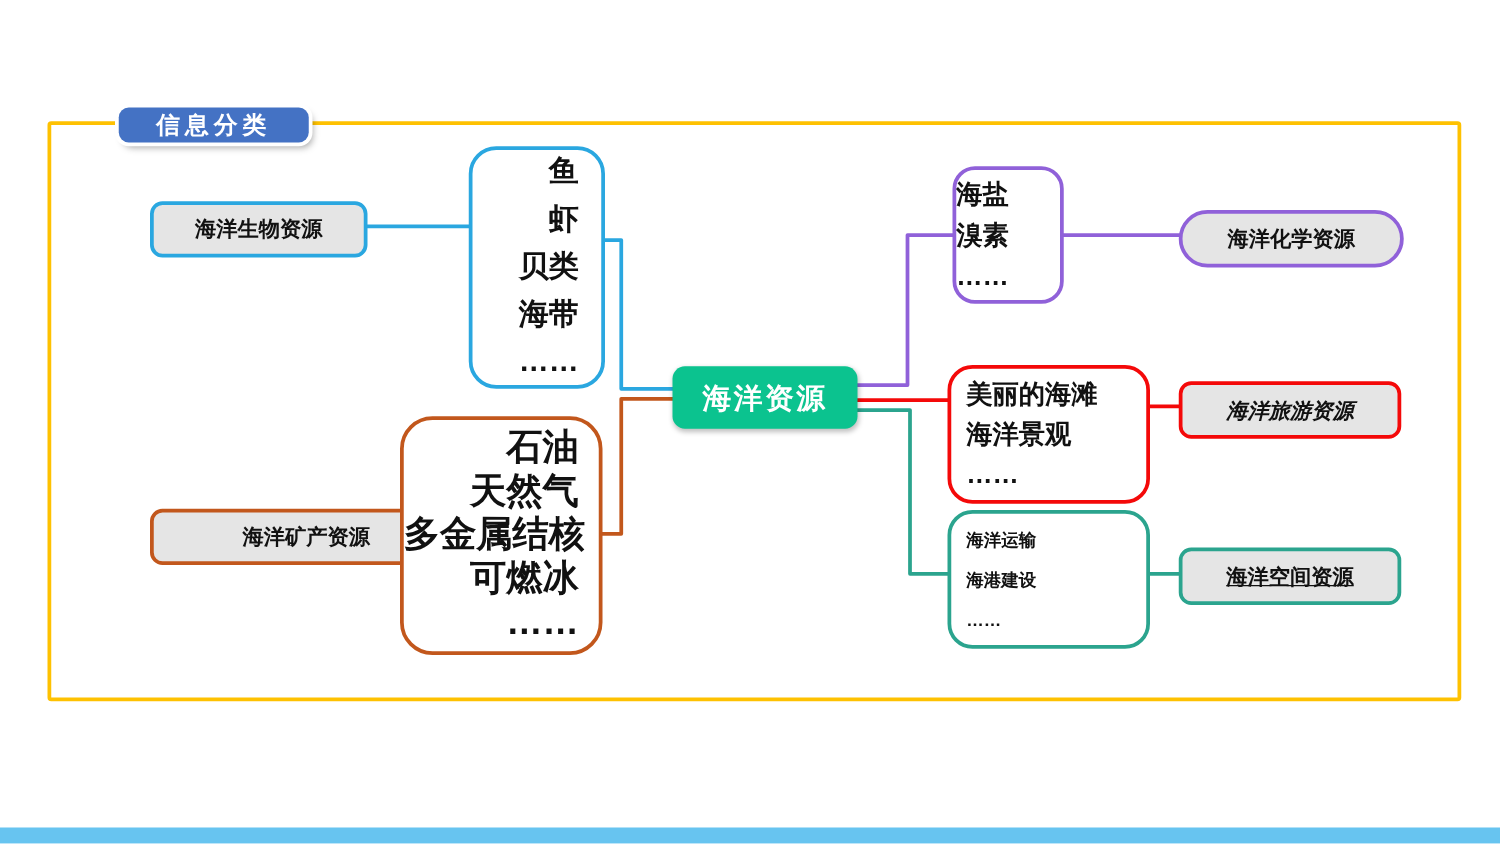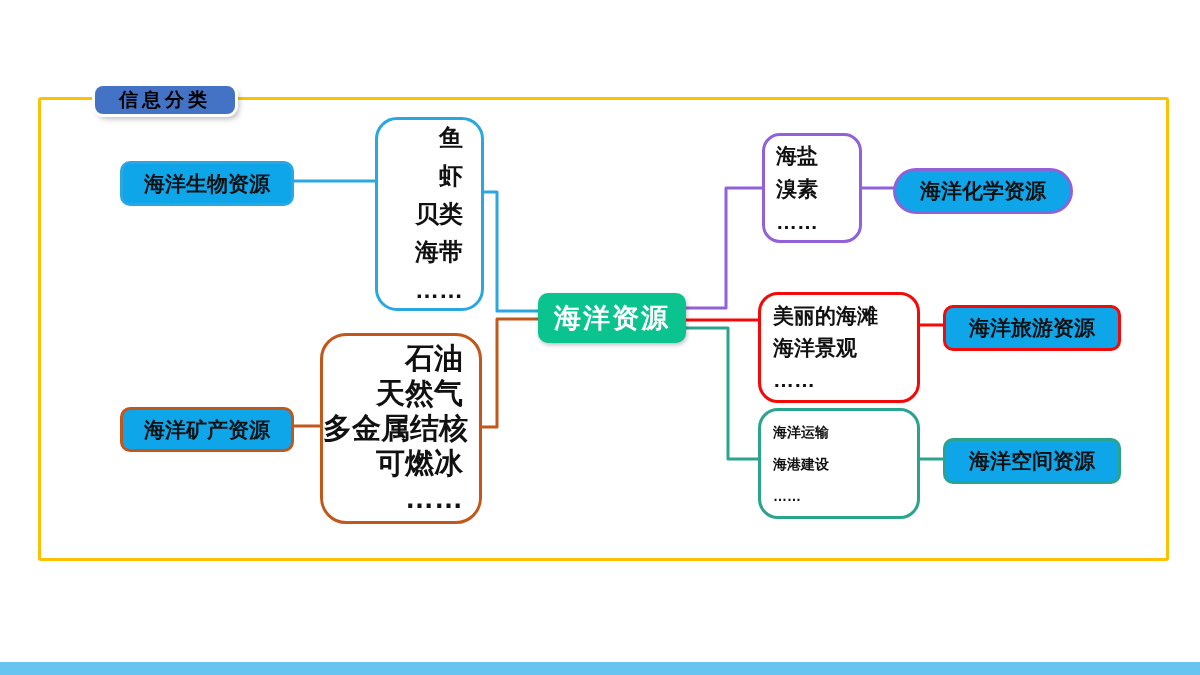--- a/index.html
+++ b/index.html
@@ -5,58 +5,58 @@
   html,body { margin:0; padding:0; background:#ffffff; }
   .stage {
     position:relative; width:1200px; height:675px; background:#ffffff;
     font-family:"Liberation Sans", sans-serif; overflow:hidden;
   }
   .frame {
     position:absolute; left:38px; top:97px; width:1125px; height:458px;
     border:3px solid; border-radius:3px; background:transparent;
   }
   .badge {
-    position:absolute; left:95px; top:86px; width:140px; height:28px;
+    position:absolute; left:95px; top:86px; width:152px; height:28px;
     display:flex; align-items:center; justify-content:center;
-    color:#000000; font-size:19px; font-weight:bold; letter-spacing:4px;
+    color:#ffffff; font-size:19px; font-weight:bold; letter-spacing:4px;
     border-radius:8px;
     box-shadow:0 0 0 3px #ffffff, 3px 4px 6px rgba(0,0,0,0.35);
   }
   svg.wires { position:absolute; left:0; top:0; width:1200px; height:675px; }
   svg.wires polyline { fill:none; stroke-width:3; stroke-linejoin:round; }
   .label-box {
-    position:absolute; background:#0ea5e9; border:3px solid; border-radius:10px;
+    position:absolute; background:#e5e5e5; border:3px solid; border-radius:10px;
     display:flex; align-items:center; justify-content:center;
-    font-size:21px; font-weight:bold; color:#111111; white-space:nowrap;
+    font-size:17px; font-weight:bold; color:#111111; white-space:nowrap;
   }
   .items-box {
     position:absolute; background:#ffffff; border:3px solid;
     display:flex; flex-direction:column; justify-content:center;
     font-weight:bold; color:#111111;
   }
   .items-box .line { white-space:nowrap; }
   .box-bio-items   { left:375px; top:117px; width:85px;  height:188px; border-radius:22px; font-size:24px; text-align:right; padding-right:18px; }
   .box-bio-items .line { line-height:38px; }
   .box-mineral-items { left:320px; top:333px; width:140px; height:185px; border-radius:26px; font-size:29px; text-align:right; padding-right:16px; }
   .box-mineral-items .line { line-height:35px; }
-  .box-chem-items  { left:762px; top:133px; width:83px;  height:104px; border-radius:18px; font-size:21px; text-align:left; padding-left:11px; }
+  .box-chem-items  { left:762px; top:133px; width:83px;  height:104px; border-radius:18px; font-size:21px; text-align:left; }
   .box-chem-items .line { line-height:33px; }
   .box-tour-items  { left:758px; top:268px; width:144px; height:105px; border-radius:20px; font-size:21px; text-align:left; padding-left:12px;margin-top:24px; }
   .box-tour-items .line { line-height:32px; }
   .box-space-items { left:758px; top:408px; width:144px; height:105px; border-radius:20px; font-size:14px; text-align:left; padding-left:12px; }
   .box-space-items .line { line-height:32px; }
   .box-bio-label     { left:120px; top:161px; width:168px; height:39px; }
-  .box-mineral-label { left:120px; top:407px; width:168px; height:39px; }
-  .box-chem-label    { left:893px; top:168px; width:174px; height:40px;border-radius:23px; }
-  .box-tour-label    { left:943px; top:305px; width:172px; height:40px; }
-  .box-space-label   { left:943px; top:438px; width:172px; height:40px; }
+  .box-mineral-label { left:120px; top:407px; width:168px; height:39px;padding-left:38px; }
+  .box-chem-label    { left:943px; top:168px; width:174px; height:40px;border-radius:23px; }
+  .box-tour-label    { left:943px; top:305px; width:172px; height:40px;font-style:italic; }
+  .box-space-label   { left:943px; top:438px; width:172px; height:40px;text-decoration:underline; }
   .center-node {
     position:absolute; left:538px; top:293px; width:148px; height:50px;
     display:flex; align-items:center; justify-content:center;
-    color:#ffffff; font-size:27px; font-weight:bold; letter-spacing:2px;
+    color:#ffffff; font-size:23px; font-weight:bold; letter-spacing:2px;
     border-radius:10px; box-shadow:1px 2px 4px rgba(0,0,0,0.25);
   }
   .footer-bar { position:absolute; left:0; bottom:0; width:1200px; height:13px; }
 </style>
 </head>
 <body>
 
 <div class="stage">
 
   <div class="frame" style="border-color: rgb(254, 193, 1);"></div>

